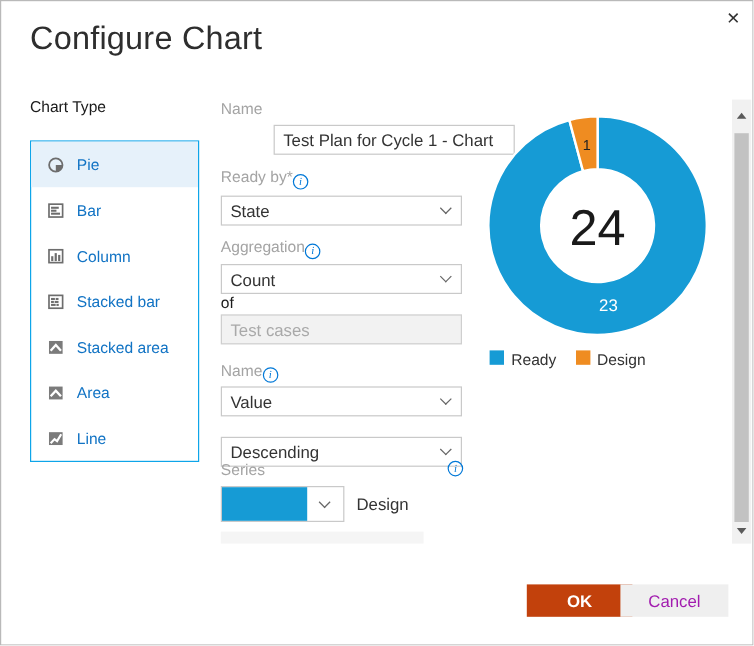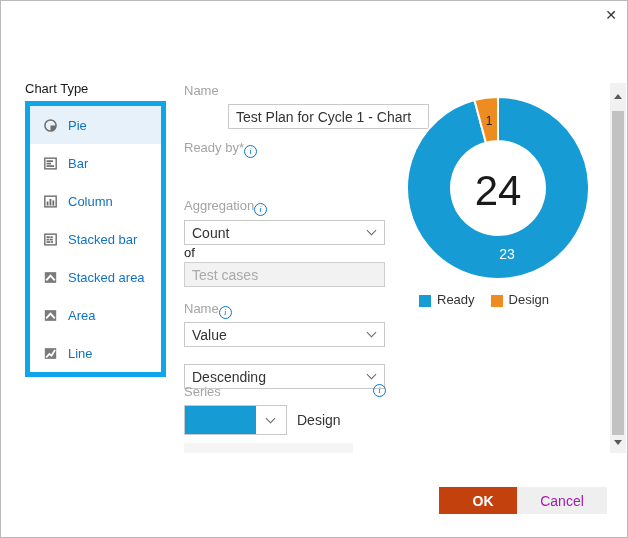--- a/index.html
+++ b/index.html
@@ -8,22 +8,22 @@
             border:1px solid #b9b9b9; overflow:hidden; }
 
   .close-btn { position:absolute; top:7px; right:10px; font-size:14px; color:#333;
                cursor:pointer; line-height:1; }
 
   .title { position:absolute; left:24px; top:16px; font-size:27px; font-weight:300;
            color:#2e2e2e; letter-spacing:.2px; }
 
   
   .ct-head { position:absolute; left:24px; top:80px; font-size:13px; color:#1a1a1a; }
-  .ct-list { position:absolute; left:24px; top:100px; width:141px;
-             border:5px solid #0ea5e9; background:#fff; }
+  .ct-list { position:absolute; left:24px; top:116px; width:141px;
+             border:1px solid #0ea5e9; background:#fff; }
   .ct-item { display:flex; align-items:center; height:38px; padding-left:13px; cursor:pointer; }
   .ct-item.selected { background:#e6f1fa; }
   .ct-icon { width:15px; height:15px; margin-right:10px; flex:0 0 15px; }
   .ct-icon svg { display:block; width:15px; height:15px; }
   .ct-label { font-size:13px; color:#1173c4; }
 
   
   .f-label { position:absolute; left:183px; font-size:13px; color:#a4a4a4; white-space:nowrap; }
   .f-label.dark { color:#1a1a1a; }
   .info-icon { display:inline-block; width:13px; height:13px; border:1px solid #0078d7;
@@ -49,21 +49,21 @@
                border:1px solid #c9c9c9; background:#fff; display:flex; align-items:center;
                cursor:pointer; }
   .series-swatch { width:71px; height:28px; background:#169bd5; }
   .series-dd .chev { margin-left:11px; }
   .series-name { position:absolute; left:296px; top:411px; font-size:14px; color:#333; }
   .series-partial { position:absolute; left:183px; top:442px; width:169px; height:10px;
                     background:#f5f5f5; }
 
   
   .donut-wrap { position:absolute; left:399px; top:89px; width:196px; height:196px; }
-  .legend { position:absolute; left:418px; top:291px; display:flex; align-items:flex-end; }
+  .legend { position:absolute; left:407px; top:291px; display:flex; align-items:flex-start; }
   .legend .sw { width:12px; height:12px; margin-right:6px; }
   .legend .lb { font-size:13px; color:#333; margin-right:16px; }
 
   
   .scrollbar { position:absolute; left:609px; top:82px; width:16px; height:370px; background:#f1f1f1; }
   .sb-up, .sb-down { position:absolute; left:4px; width:0; height:0; cursor:pointer;
                      border-left:4px solid transparent; border-right:4px solid transparent; }
   .sb-up   { top:11px;    border-bottom:5px solid #5a5a5a; }
   .sb-down { bottom:8px;  border-top:5px solid #5a5a5a; }
   .sb-thumb { position:absolute; left:2px; top:28px; width:12px; height:324px; background:#c2c2c2; }
@@ -76,20 +76,21 @@
 
   svg text { font-family:"Liberation Sans", sans-serif; }
 </style>
 </head>
 <body>
 
 <div class="dialog">
 
   <span class="close-btn">✕</span>
 
+  <div class="title">Configure Chart</div>
 
   <div class="ct-head">Chart Type</div>
 
   <div class="ct-list">
     <div class="ct-item selected">
       <span class="ct-icon">
         <svg viewBox="0 0 14 14">
             <circle cx="7" cy="7" r="5.2" fill="none" stroke="#6d6d6d" stroke-width="1.4"></circle>
             <path d="M7 7 L12.2 7 A5.2 5.2 0 0 1 7 12.2 Z" fill="#6d6d6d"></path>
           </svg>
@@ -159,20 +160,24 @@
       </span>
       <span class="ct-label">Line</span>
     </div>
   </div>
 
   <div class="f-label" style="top:82px">Name</div>
   <input class="text-input" style="top: 103px;" value="Test Plan for Cycle 1 - Chart">
 
   <div class="f-label" style="top:139px">
     <span>Ready by*</span><span class="info-icon"></span>
+  </div>
+  <div class="dropdown" style="top:162px">
+    <span>State</span>
+    <span class="chev"></span>
   </div>
 
   <div class="f-label" style="top:197px">
     <span>Aggregation</span><span class="info-icon"></span>
   </div>
   <div class="dropdown" style="top:219px">
     <span>Count</span>
     <span class="chev"></span>
   </div>
 

